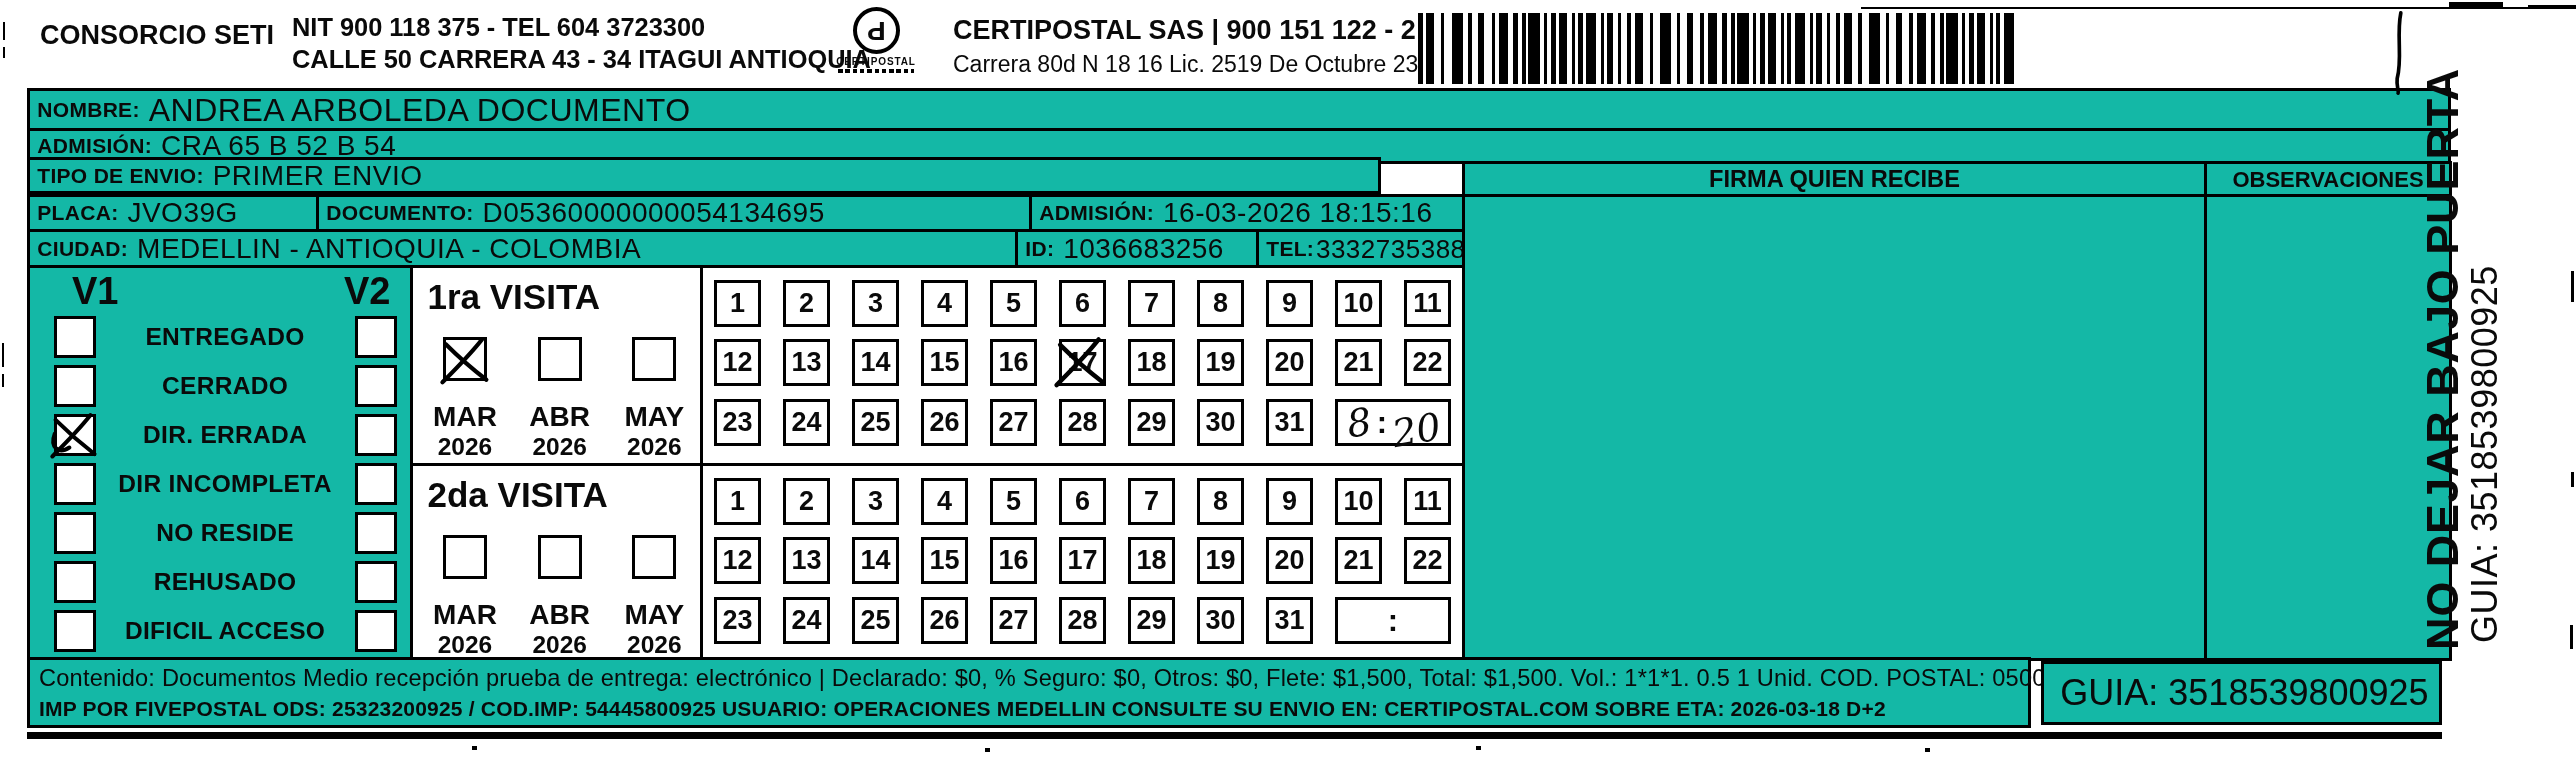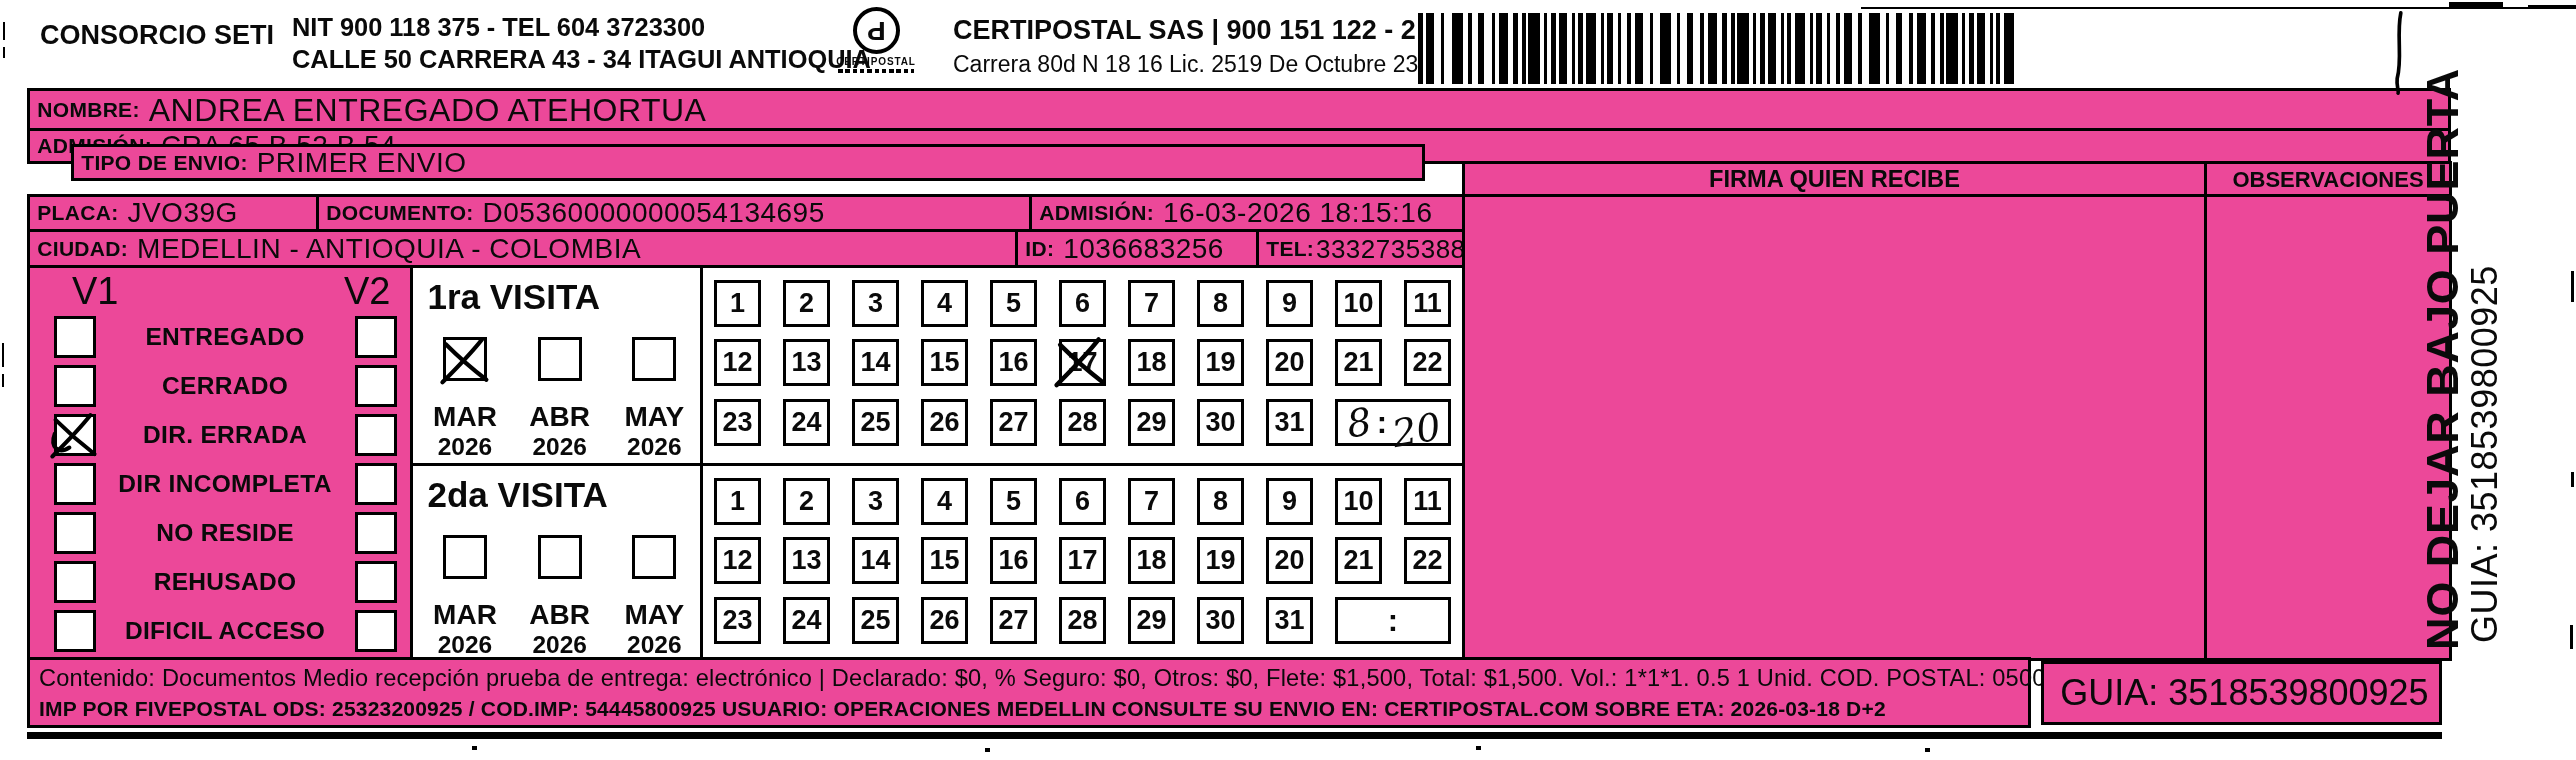--- a/index.html
+++ b/index.html
@@ -1,42 +1,42 @@
 <!DOCTYPE html>
 <html style="font-size:14.5px"><head>
 <meta charset="utf-8">
 <style>
   html,body{margin:0;padding:0;background:#e9e9e9;}
   #canvas{
     position:relative;width:2576px;height:761px;background:#ffffff;
     font-family:"Liberation Sans",sans-serif;color:#0a0a0a;overflow:hidden;
   }
   .abs{position:absolute;}
-  .cell{position:absolute;border:3.6px solid #000;box-sizing:border-box;background:#ec4899;}
+  .cell{position:absolute;border:3.6px solid #000;box-sizing:border-box;background:#14b8a6;}
   .cell-line{display:flex;align-items:center;gap:9px;padding:0.9px 7.3px;height:100%;box-sizing:border-box;}
   .lbl{font-weight:bold;font-size:21px;white-space:nowrap;letter-spacing:0.3px;}
   .val{font-size:28px;white-space:nowrap;letter-spacing:0.5px;}
   .val-big{font-size:32px;}
   .hdr-bold{font-weight:bold;font-size:26px;white-space:nowrap;}
   .hdr-norm{font-size:23px;white-space:nowrap;}
   .center-head{display:flex;align-items:center;justify-content:center;font-weight:bold;}
   
   #logo{left:826px;top:7.3px;width:100px;text-align:center;}
   #logo-circle{width:47px;height:47px;border:4.5px solid #000;border-radius:50%;margin:0 auto;
     display:flex;align-items:center;justify-content:center;box-sizing:border-box;}
   #logo-glyph{font-weight:bold;font-size:25.4px;transform:rotate(180deg) scaleX(1.1);line-height:1;}
   #logo-caption{font-size:10px;font-weight:bold;letter-spacing:0.9px;margin-top:1.8px;}
   #logo-sub{height:4.5px;width:76px;margin:1.8px auto 0;background:repeating-linear-gradient(90deg,#000 0 4.5px,#fff 4.5px 7.3px);}
   
   #barcode{left:1418px;top:12.7px;width:628px;height:71px;display:flex;align-items:stretch;}
   #barcode .bar{background:#000;height:100%;}
   #barcode .gap{background:#fff;height:100%;}
   
   #status-panel{left:27px;top:265px;width:387px;height:396px;}
-  .vhead{position:absolute;top:1.8px;font-weight:normal;font-size:38px;}
+  .vhead{position:absolute;top:1.8px;font-weight:bold;font-size:38px;}
   #v1-head{left:42px;} #v2-head{left:314px;}
   #status-rows{position:absolute;top:44px;left:0;right:0;}
   .status-row{display:flex;align-items:center;height:49px;}
   .status-row .cb:first-child{margin-left:23.6px;}
   .status-row .cb:last-child{margin-right:14.5px;}
   .status-label{flex:1;text-align:center;font-weight:bold;font-size:24.5px;letter-spacing:0.3px;}
   .cb{width:42px;height:42px;border:3.6px solid #000;box-sizing:border-box;background:#fff;position:relative;flex:0 0 auto;}
   
   .visit-block{position:absolute;left:410px;width:1055px;border:3.6px solid #000;box-sizing:border-box;background:#fff;display:flex;}
   #visit-0{top:265px;height:202px;} #visit-1{top:463px;height:198px;}
@@ -213,31 +213,31 @@
       <div class="gap" style="width: 2.7px;"></div>
       <div class="bar" style="width: 4.5px;"></div>
       <div class="gap" style="width: 3.6px;"></div>
       <div class="bar" style="width: 10px;"></div>
       <div class="gap" style="width: 4.5px;"></div>
     </div>
 
   <div class="cell" style="left:27px;top:88px;width:2424px;height:44px;">
     <div class="cell-line">
       <span class="lbl">NOMBRE:</span>
-      <span class="val val-big">ANDREA ENTREGADO ATEHORTUA</span>
+      <span class="val val-big">ANDREA ARBOLEDA DOCUMENTO</span>
     </div>
   </div>
   <div class="cell" style="left:27px;top:128px;width:2424px;height:36px;">
     <div class="cell-line">
       <span class="lbl">ADMISIÓN:</span>
       <span class="val">CRA 65 B 52 B 54</span>
     </div>
   </div>
 
-  <div class="cell" style="left:27px;top:144px;width:1354px;height:37px;margin-left:44px;">
+  <div class="cell" style="left:27px;top:157px;width:1354px;height:37px;">
     <div class="cell-line">
       <span class="lbl">TIPO DE ENVIO:</span>
       <span class="val">PRIMER ENVIO</span>
     </div>
   </div>
   <div class="cell center-head" style="left:1462px;top:161px;width:745px;height:37px;font-size:23.6px;">FIRMA QUIEN RECIBE</div>
   <div class="cell center-head" style="left:2204px;top:161px;width:248px;height:37px;font-size:22px;">OBSERVACIONES</div>
 
   <div class="cell" style="left:27px;top:194px;width:292px;height:38px;">
     <div class="cell-line">

